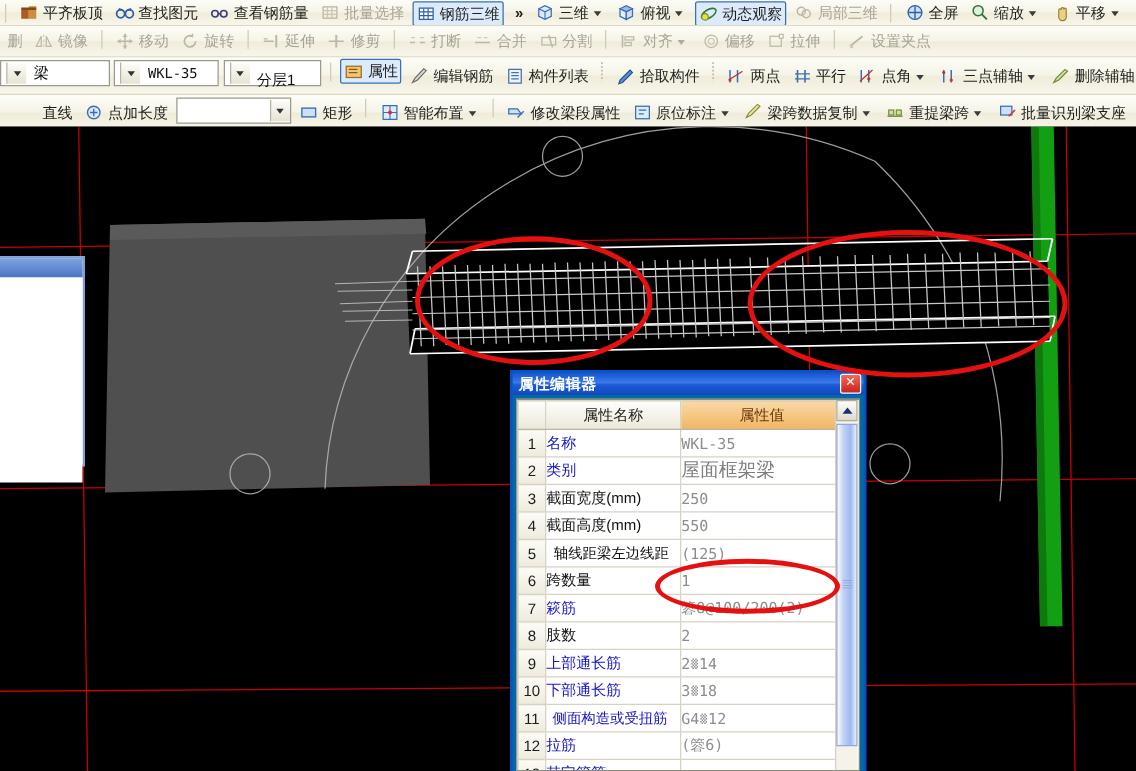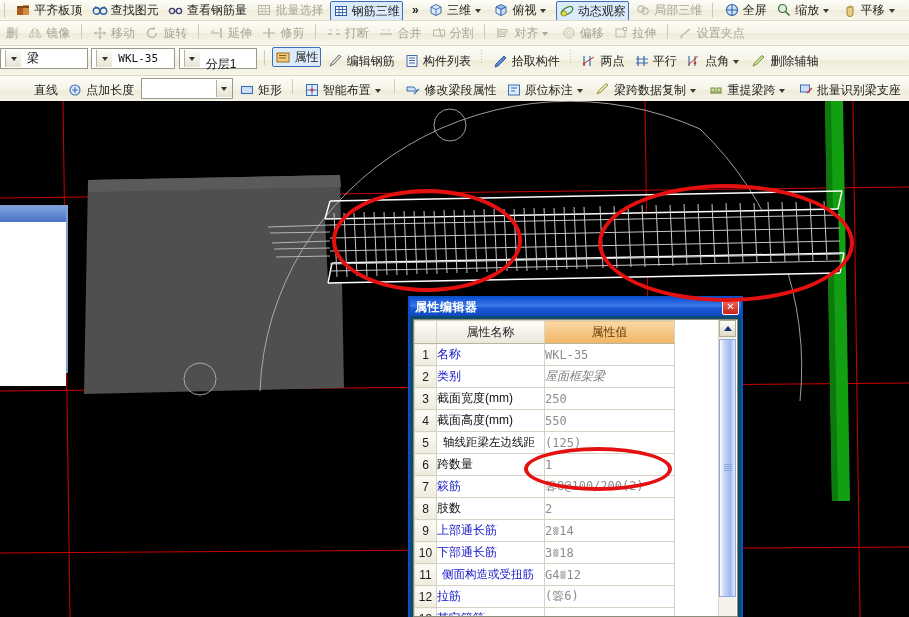--- a/index.html
+++ b/index.html
@@ -61,22 +61,22 @@
     background:#000;overflow:hidden;z-index:5;}
   #canvas svg{position:absolute;left:0;top:0;}
 
   
   .leftpanel{position:absolute;left:-52px;top:104px;width:120px;height:168px;
     background:#fff;border:2px solid #7d9fd6;z-index:20;box-sizing:border-box;}
   .leftpanel .lp-title{height:15px;background:linear-gradient(#7da2e0,#4a74c4);}
   .leftpanel .lp-body{background:#fff;height:100%;}
 
   
-  .dialog{position:absolute;left:408px;top:296px;width:335px;height:321px;
-    background:#0c4a6e;border:2px solid #0a50c8;border-bottom:none;
+  .dialog{position:absolute;left:408px;top:296px;width:285px;height:321px;
+    background:#0369a1;border:2px solid #0a50c8;border-bottom:none;
     box-sizing:border-box;z-index:40;font-size:12px;overflow:hidden;}
   .dlg-title{height:18px;background:linear-gradient(#1452d4,#3a7ae8 45%,#1d5ad6 55%,#0f49bd);
     display:flex;align-items:center;padding:0 2px 0 5px;}
   .dlg-title .t{color:#fff;font-weight:bold;font-size:12px;flex:1;letter-spacing:0.5px;}
   .dlg-close{width:15px;height:14px;background:linear-gradient(#f06a5a,#c8231a);
     border:1px solid #fff;border-radius:2px;display:flex;align-items:center;
     justify-content:center;color:#fff;font-size:10px;font-weight:bold;
     line-height:1;cursor:pointer;}
   .dlg-body{position:absolute;left:3px;top:21px;right:3px;bottom:0;
     background:#fff;border:1px solid #8b8b7a;box-sizing:border-box;overflow:hidden;}
@@ -88,21 +88,21 @@
   table.props th.cval-h{background:linear-gradient(#fbd8a6,#f0b663);color:#6b3a08;}
   table.props th.idx-h{width:22px;background:linear-gradient(#fefdfa,#ebe8d9);}
   col.c-idx{width:22px;}
   col.c-name{width:108px;}
   col.c-val{width:130px;}
   td.idx{text-align:center;background:linear-gradient(#fcfbf6,#eeebdd);
     color:#1b1b1b;font-size:11px;}
   td.pname{padding-left:12px;color:#1414c8;}
   td.pname.blk{color:#101010;}
   td.pval{padding-left:4px;color:#8d8d8d;font-family:"DejaVu Sans Mono","Liberation Mono",monospace;font-size:11px;}
-  td.pval.big{color:#7d7d7d;font-family:"Liberation Sans",sans-serif;font-size:12px;font-style:italic;}
+  td.pval.big{color:#7d7d7d;font-family:"Liberation Sans",sans-serif;font-size:15px;}
   .dlg-scroll{position:absolute;right:1px;top:0;width:17px;bottom:0;
     background:#f4f2e9;border-left:1px solid #d6d3c4;}
   .sb-up{height:17px;width:17px;background:linear-gradient(#fdfdfa,#dedbc9);
     border:1px solid #b0ad99;box-sizing:border-box;display:flex;
     align-items:center;justify-content:center;}
   .sb-up i{width:0;height:0;border-left:4px solid transparent;
     border-right:4px solid transparent;border-bottom:5px solid #13317a;display:block;}
   .sb-thumb{position:absolute;left:0;top:19px;width:17px;height:258px;
     background:linear-gradient(90deg,#fdfdff,#c3d4f4 30%,#9fb9ef 70%,#e8eefb);
     border:1px solid #8fa8dd;box-sizing:border-box;}
@@ -522,20 +522,31 @@
       </span>
       <span class="tbitem">
         <span class="ic">
             <svg width="16" height="16" viewBox="0 0 16 16">
               <path d="M3,3 V13 M9,3 V13" stroke="#3a6fb5" stroke-width="1.2"></path>
               <path d="M2,12 L12,3" stroke="#c03030" stroke-width="1"></path>
               <circle cx="9" cy="10" r="1.3" fill="#d03030"></circle>
             </svg>
           </span>
         <span class="lbl">点角</span>
+        <i class="caret"></i>
+      </span>
+      <span class="tbitem">
+        <span class="ic">
+            <svg width="16" height="16" viewBox="0 0 16 16">
+              <path d="M4,3 V13 M10,3 V13" stroke="#3a6fb5" stroke-width="1.2"></path>
+              <circle cx="4" cy="5" r="1.3" fill="#d03030"></circle>
+              <circle cx="10" cy="11" r="1.3" fill="#d03030"></circle>
+            </svg>
+          </span>
+        <span class="lbl">三点辅轴</span>
         <i class="caret"></i>
       </span>
       <span class="tbitem">
         <span class="ic">
             <svg width="16" height="16" viewBox="0 0 16 16">
               <path d="M2,13 L6,11 L13,4 L11,2.5 L4,9.5 Z" fill="#cfe0a0" stroke="#6a8a30" stroke-width="0.9"></path>
             </svg>
           </span>
         <span class="lbl">删除辅轴</span>
       </span>

